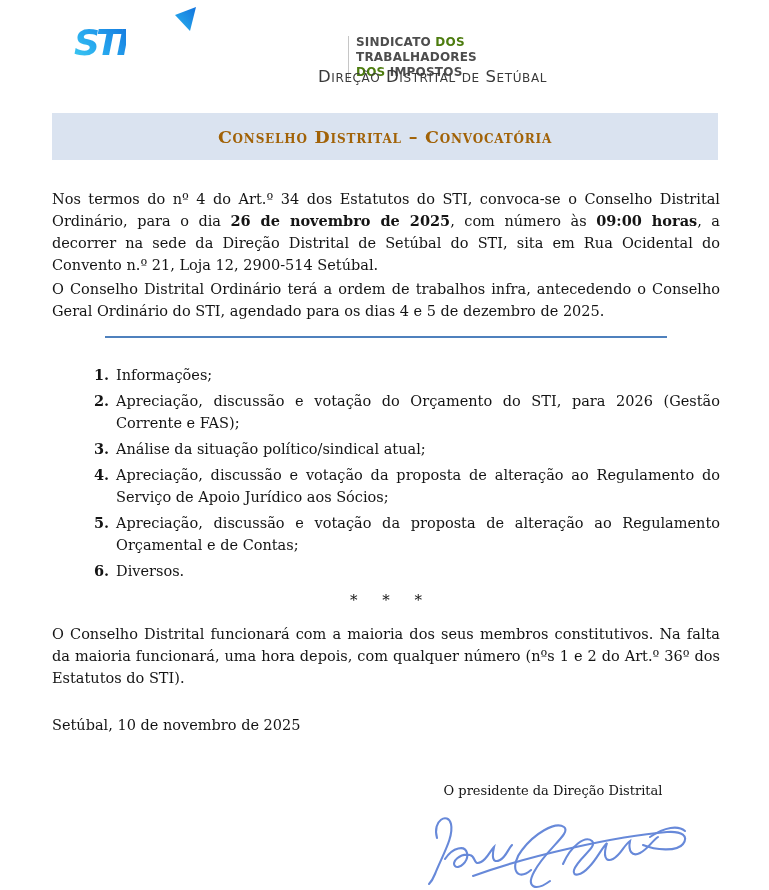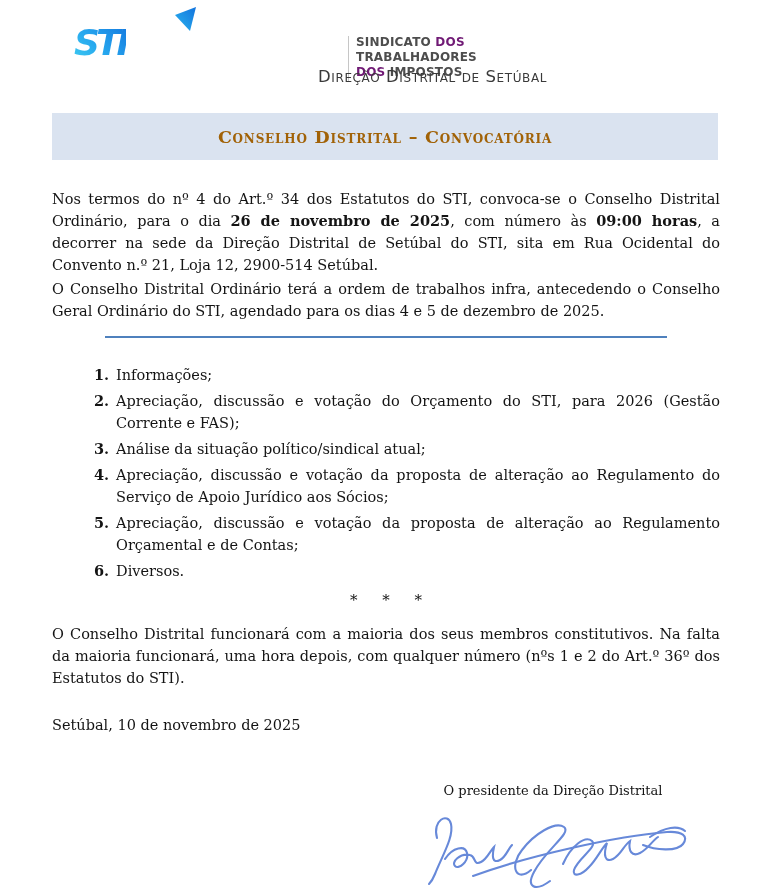--- a/index.html
+++ b/index.html
@@ -20,21 +20,21 @@
     -webkit-background-clip:text; background-clip:text; -webkit-text-fill-color:transparent;
     display:inline-block; transform:translateY(4px);
   }
   .play-tri { position:absolute; left:96px; top:-2px; }
   .logo-sep { position:absolute; left:274px; top:28px; width:1px; height:46px; background:#c6c6c6; }
   .logo-caption {
     position:absolute; left:282px; top:27px;
     font-family:"DejaVu Sans", sans-serif; font-size:12px; line-height:15px;
     font-weight:bold; color:#4d4d4d; letter-spacing:0.2px; white-space:nowrap;
   }
-  .logo-caption .lt { color:#701a75; }
+  .logo-caption .lt { color:#4d7c0f; }
   .division {
     position:absolute; left:318px; top:67px;
     font-family:"DejaVu Sans", sans-serif; font-variant:small-caps;
     font-size:16.5px; color:#3a3a3a; letter-spacing:0.6px; white-space:nowrap;
   }
 
   
   .banner {
     margin-left:52px; width:666px; height:47px; background:#dae3f0;
     display:flex; align-items:center; justify-content:center;

